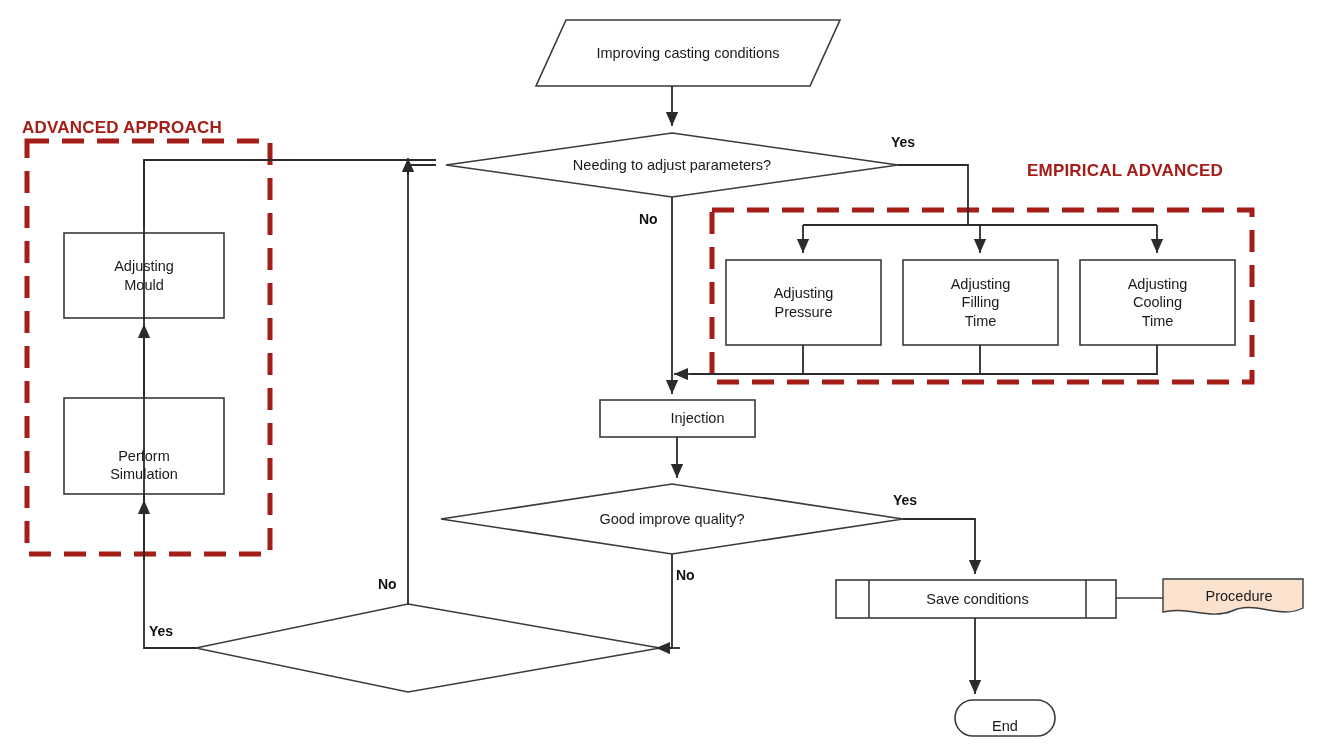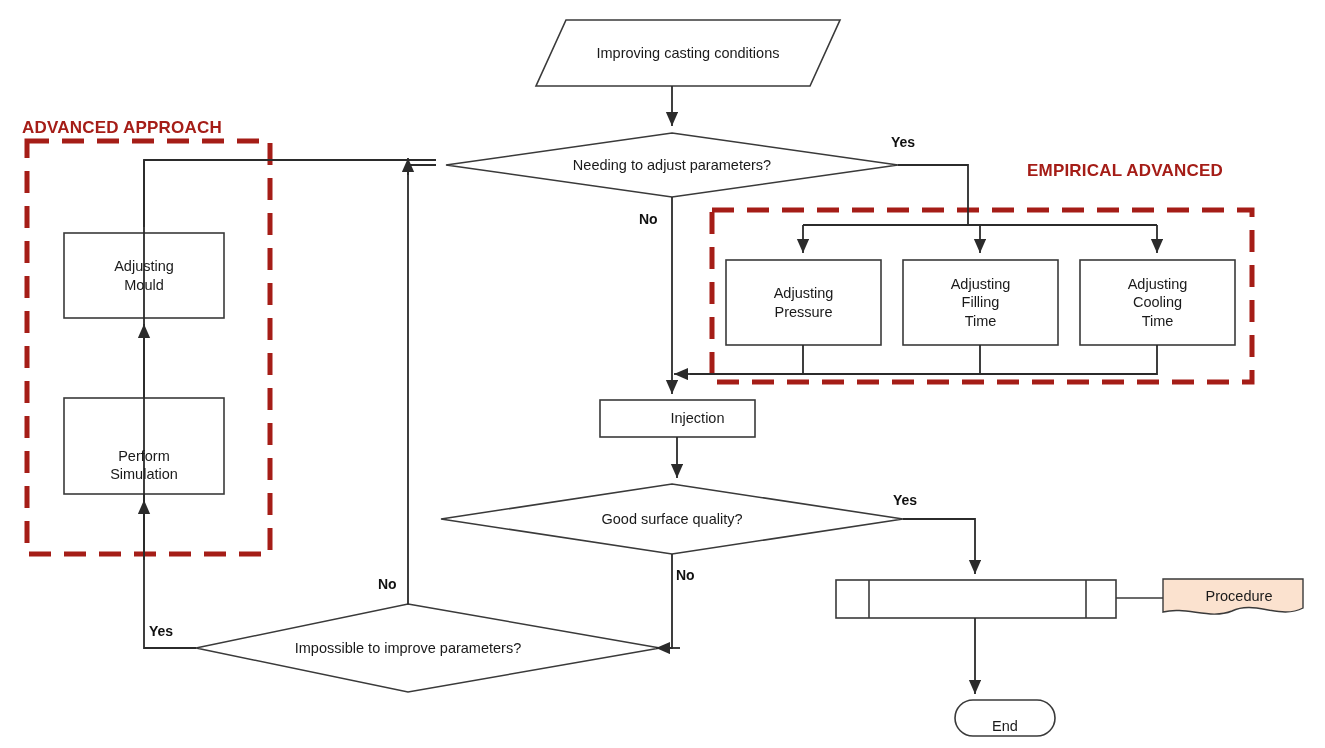--- a/index.html
+++ b/index.html
@@ -140,22 +140,22 @@
 Simulation</div>
   <div class="node-label" style="left:726px; top:260px; width:155px; height:85px;">Adjusting
 Pressure</div>
   <div class="node-label" style="left:903px; top:260px; width:155px; height:85px;">Adjusting
 Filling
 Time</div>
   <div class="node-label" style="left:1080px; top:260px; width:155px; height:85px;">Adjusting
 Cooling
 Time</div>
   <div class="node-label" style="left:600px; top:400px; width:155px; height:37px;margin-left:20px;">Injection</div>
-  <div class="node-label" style="left:522px; top:504px; width:300px; height:30px;">Good surface quality?</div>
-  <div class="node-label" style="left:238px; top:633px; width:340px; height:30px;">Impossible to improve parameters?</div>
+  <div class="node-label" style="left:522px; top:504px; width:300px; height:30px;">Good improve quality?</div>
+  <div class="node-label" style="left:869px; top:580px; width:217px; height:38px;">Save conditions</div>
   <div class="node-label" style="left:1163px; top:583px; width:152px; height:26px;">Procedure</div>
   <div class="node-label" style="left:955px; top:700px; width:100px; height:52px;">End</div>
 
   <div class="edge-label" style="left:891px; top:134px;">Yes</div>
   <div class="edge-label" style="left:639px; top:211px;">No</div>
   <div class="edge-label" style="left:893px; top:492px;">Yes</div>
   <div class="edge-label" style="left:676px; top:567px;">No</div>
   <div class="edge-label" style="left:378px; top:576px;">No</div>
   <div class="edge-label" style="left:149px; top:623px;">Yes</div>
 

